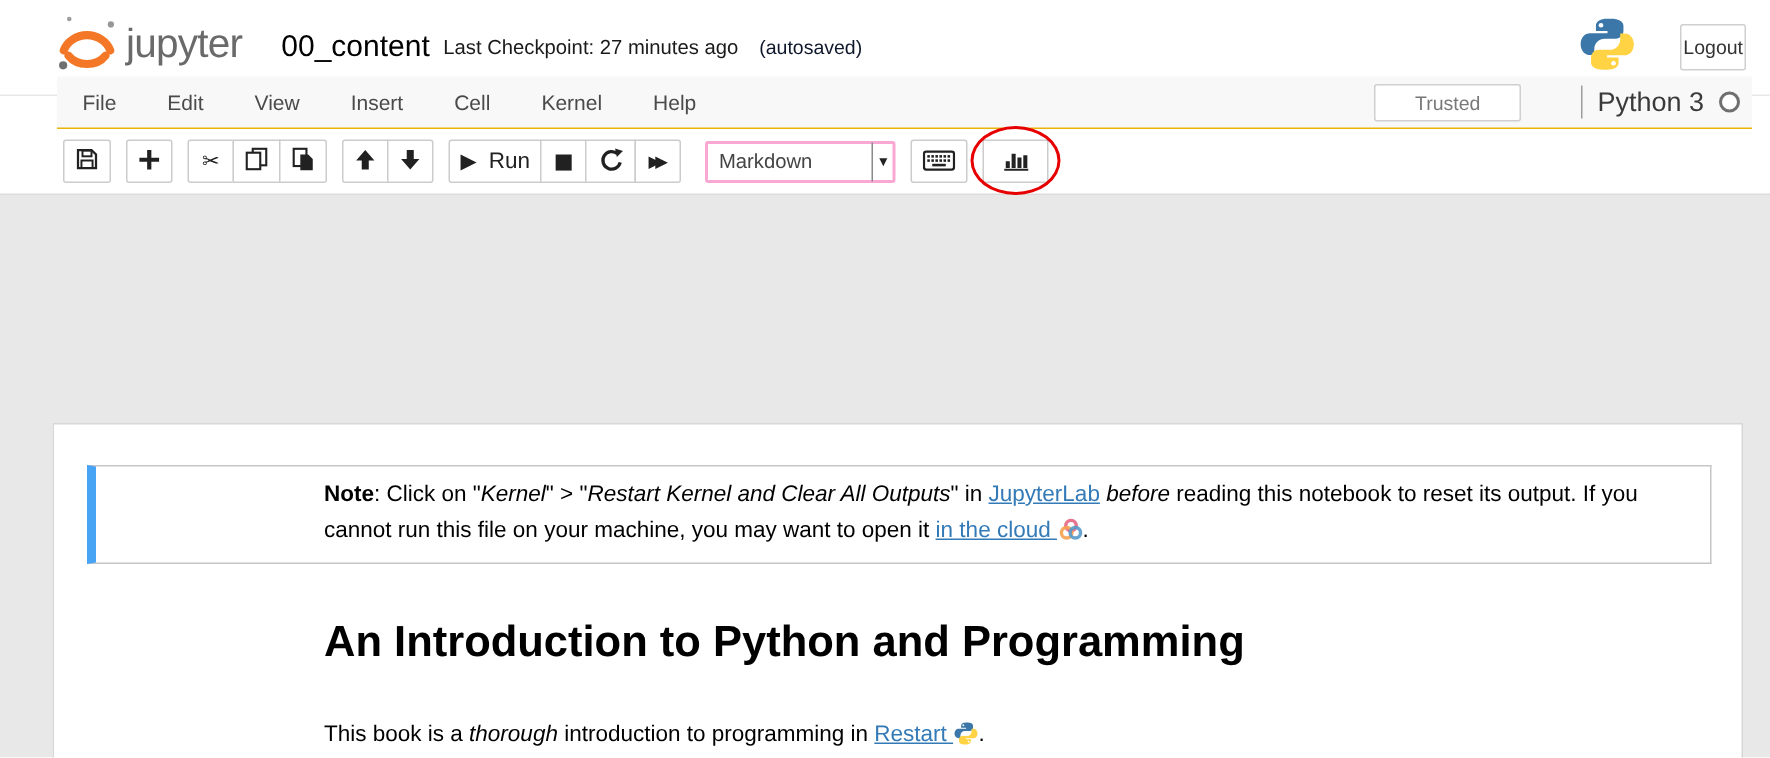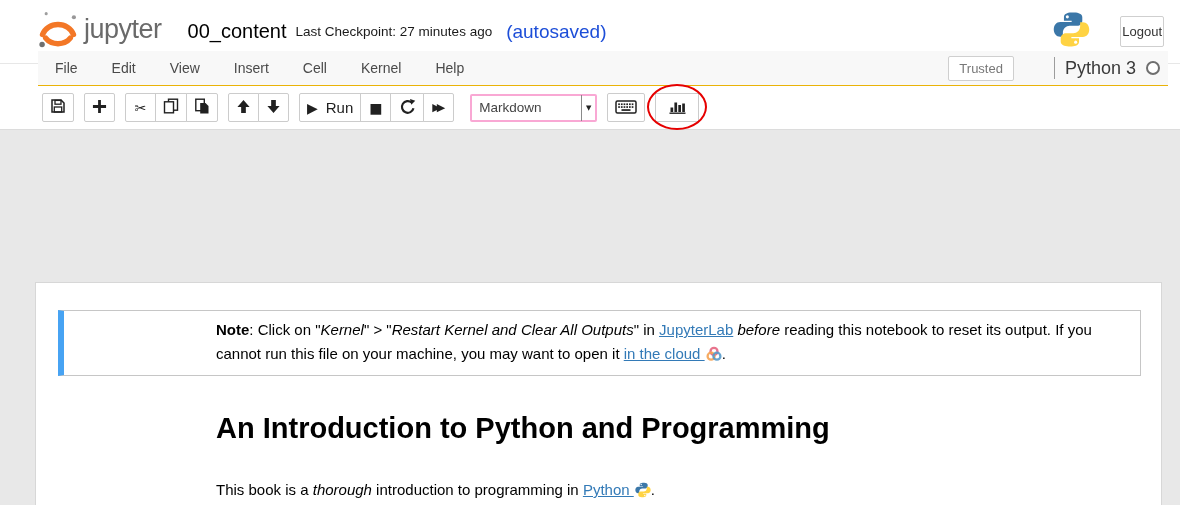--- a/index.html
+++ b/index.html
@@ -8,32 +8,32 @@
   .screen { position:relative; width:1180px; height:505px; }
 
   
   .header { position:absolute; top:0; left:0; width:1180px; height:64px;
     background:#fff; border-bottom:1px solid #e7e7e7; display:flex; align-items:center; padding:0 16px 0 38px; }
   .logo { display:flex; align-items:center; cursor:pointer; }
   .logo-word { font-size:27px; color:#6a6a6a; margin-left:6px; letter-spacing:-0.5px; position:relative; top:-2px; }
   .title-wrap { display:flex; align-items:center; margin-left:26px; }
   .nb-title { font-size:20px; color:#000; }
   .checkpoint { font-size:13.5px; color:#1a1a1a; margin-left:9px; }
-  .autosaved { font-size:19px; color:#1d4ed8; margin-left:14px; }
+  .autosaved { font-size:13px; color:#0f172a; margin-left:14px; }
   .header-right { margin-left:auto; display:flex; align-items:center; gap:30px; }
   .logout-btn { font-size:13px; color:#333; background:#fff; border:1px solid #cfcfcf; border-radius:2px;
     padding:7px 1px; cursor:pointer; }
 
   
   .menubar { position:absolute; top:51px; left:38px; width:1130px; height:35px; background:#f8f8f8;
     border-bottom:1px solid #eab308; display:flex; align-items:center; }
   .menu-item { font-size:14px; color:#4a4a4a; padding:0 17px; line-height:34px; cursor:pointer; }
   .menubar-right { margin-left:auto; display:flex; align-items:center; padding-right:8px; }
   .trusted { font-size:13px; color:#787878; background:#fff; border:1px solid #cfcfcf; border-radius:2px;
-    padding:4px 10px; }
+    padding:4px 26px; }
   .kernel-sep { width:1px; height:22px; background:#9c9c9c; margin:0 10px 0 40px; }
   .kernel-name { font-size:18px; color:#3a3a3a; margin-right:10px; }
   .kernel-dot { width:14px; height:14px; border:2px solid #6f6f6f; border-radius:50%; background:#fff; }
 
   
   .toolbar { position:absolute; top:86px; left:0; width:1180px; height:44px; background:#fff;
     border-bottom:1px solid #dcdcdc; display:flex; align-items:center; padding-left:42px; }
   .tb-group { display:flex; margin-right:10px; }
   .tb-btn { min-width:31px; height:29px; background:#fff; border:1px solid #cccccc; display:flex;
     align-items:center; justify-content:center; cursor:pointer; padding:0 7px; color:#212121; }
@@ -245,21 +245,21 @@
   </div>
 
   <div class="page-bg">
     <div class="nb-page">
       <div class="callout"><span class="seg-b">Note</span><span>: Click on "</span><span class="seg-i">Kernel</span><span>" &gt; "</span><span class="seg-i">Restart Kernel and Clear All Outputs</span><span>" in </span><a class="md-link">JupyterLab</a><span> </span><span class="seg-i">before</span><span> reading this notebook to reset its output. If you cannot run this file on your machine, you may want to open it </span><a class="md-link">in the cloud </a><span class="inline-icon"><svg width="16" height="16" viewBox="0 0 16 16" fill="none">
               <circle cx="8" cy="5.4" r="3.5" stroke="#e66581" stroke-width="2.3" opacity="0.9"></circle>
               <circle cx="5.1" cy="10.2" r="3.5" stroke="#f5a252" stroke-width="2.3" opacity="0.9"></circle>
               <circle cx="10.9" cy="10.2" r="3.5" stroke="#579aca" stroke-width="2.3" opacity="0.9"></circle>
             </svg></span><span>.</span></div>
       <h1 class="nb-h1">An Introduction to Python and Programming</h1>
-      <p class="nb-p nb-p1"><span>This book is a </span><span class="seg-i">thorough</span><span> introduction to programming in </span><a class="md-link">Python </a><span class="inline-icon"><svg width="16" height="16" viewBox="0 0 24 24">
+      <p class="nb-p nb-p1"><span>This book is a </span><span class="seg-i">thorough</span><span> introduction to programming in </span><a class="md-link">Restart </a><span class="inline-icon"><svg width="16" height="16" viewBox="0 0 24 24">
               <path fill="#3b77a8" d="M11.8 1C9.2 1 7.1 2 7.1 4v2.3h5v.9H4.7C2.1 7.2.5 9.3.5 12c0 2.6 1.6 4.7 4.2 4.7h1.7v-2.6c0-2.5 2-4.5 4.5-4.5h4.8c1.8 0 3.3-1.5 3.3-3.3V4c0-2-2.5-3-5.1-3h-2.1z"></path>
               <path fill="#ffd343" transform="rotate(180 12 12)" d="M11.8 1C9.2 1 7.1 2 7.1 4v2.3h5v.9H4.7C2.1 7.2.5 9.3.5 12c0 2.6 1.6 4.7 4.2 4.7h1.7v-2.6c0-2.5 2-4.5 4.5-4.5h4.8c1.8 0 3.3-1.5 3.3-3.3V4c0-2-2.5-3-5.1-3h-2.1z"></path>
               <circle fill="#fff" cx="9.3" cy="3.8" r="1"></circle>
               <circle fill="#fff" cx="14.7" cy="20.2" r="1"></circle>
             </svg></span><span>.</span></p>
 
     </div>
   </div>
 
 </div>

